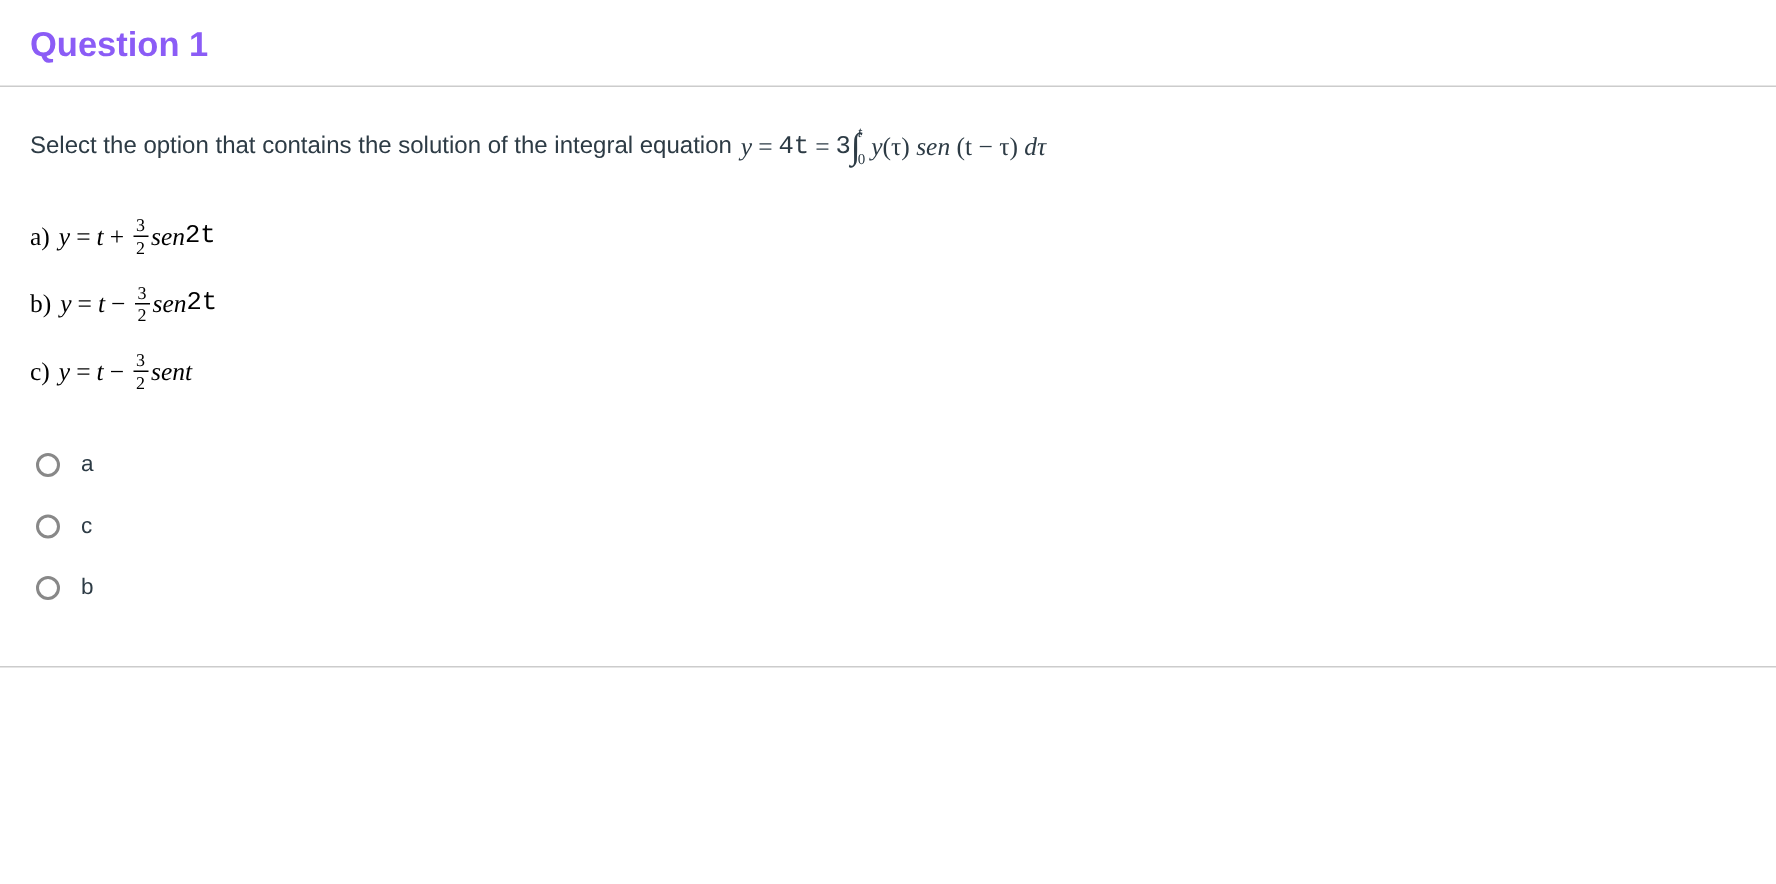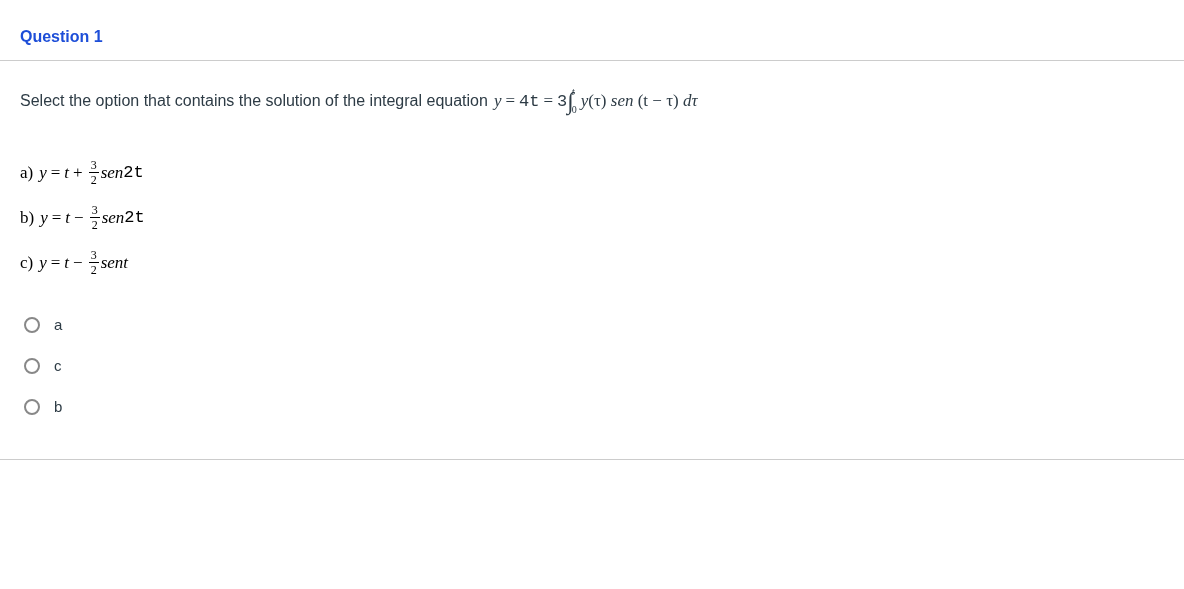--- a/index.html
+++ b/index.html
@@ -12,36 +12,35 @@
       background: #fff;
       width: 1184px;
       height: 589px;
       overflow: hidden;
     }
     .question-header {
       padding: 16px 20px 14px 20px;
       border-bottom: 1px solid #ccc;
     }
     .question-title {
-      font-size: 16px;
+      font-size: 23px;
       font-weight: 700;
-      color: #1d4ed8;
-      margin-top: 12px;
+      color: #8b5cf6;
     }
     .question-body {
       padding: 28px 20px 12px 20px;
     }
     .prompt-line {
       font-size: 16px;
       color: #2d3b45;
       display: flex;
       align-items: center;
       flex-wrap: wrap;
       gap: 6px;
-      margin-bottom: 46px;
+      margin-bottom: 34px;
     }
     .math {
       font-family: 'Cambria Math', 'Times New Roman', serif;
       font-style: italic;
       font-size: 17px;
       white-space: nowrap;
       display: inline-flex;
       align-items: center;
     }
     .math .op {

